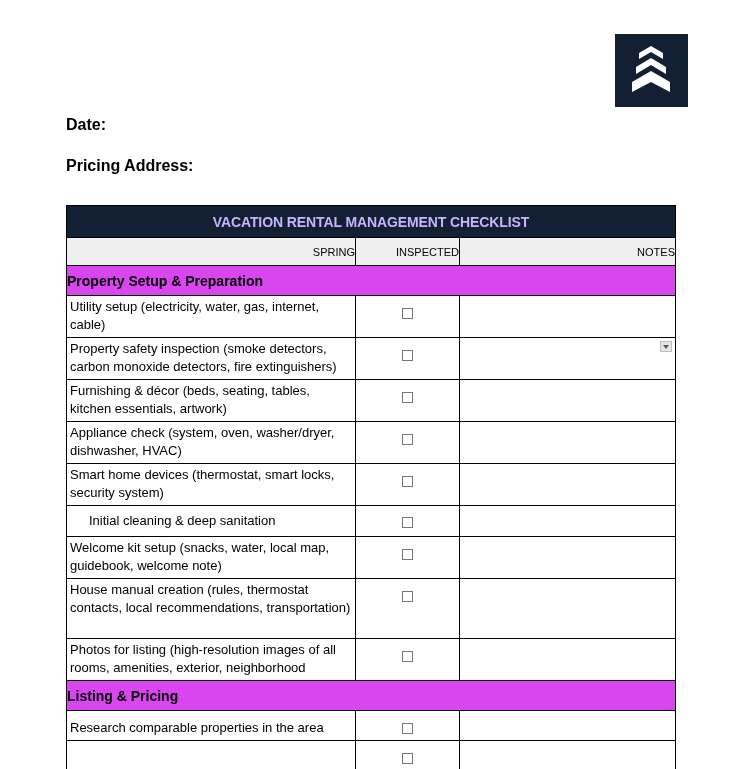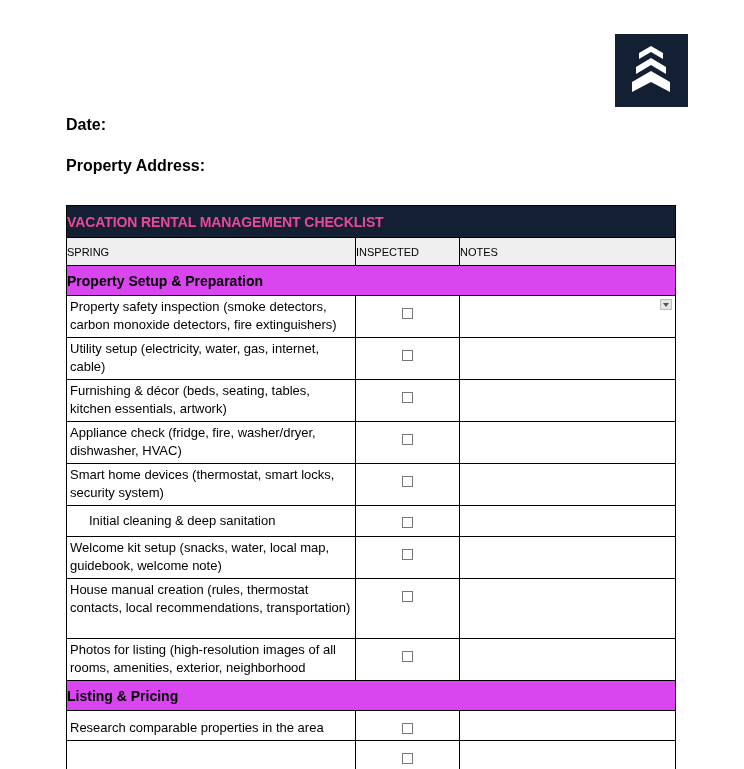--- a/index.html
+++ b/index.html
@@ -8,24 +8,24 @@
   .logo { position: absolute; left: 615px; top: 34px; width: 73px; height: 73px;
           background: #132033; }
   .logo svg { display: block; }
   .field-label { position: absolute; left: 66px; font-size: 16px; font-weight: bold; }
   #date-label { top: 116px; }
   #addr-label { top: 157px; }
 
   table.checklist { position: absolute; left: 66px; top: 205px; width: 609px;
                     border-collapse: collapse; table-layout: fixed; }
   table.checklist td, table.checklist th { border: 1px solid #000; padding: 0; }
-  .title-row th { background: #132033; color: #ec4899; font-size: 14px; font-weight: bold;
-                  height: 31px; text-align: left; letter-spacing: -0.1px; }
+  .title-row th { background: #132033; color: #c4b5fd; font-size: 14px; font-weight: bold;
+                  height: 31px; text-align: center; letter-spacing: -0.1px; }
   .head-row th { background: #efefef; font-weight: normal; font-size: 11px; height: 27px;
-                 text-align: left; }
+                 text-align: right; }
   .section-row td { background: #d946ef; font-size: 14px; font-weight: bold; height: 29px;
                     padding-left: 3px; padding-top: 3px; }
   .item-row td.task { font-size: 13px; line-height: 18px; padding: 2px 3px 3px 3px;
                       vertical-align: top; }
   .item-row td.task.single { vertical-align: middle; padding-left: 22px; }
   .item-row td.task.bottom { vertical-align: bottom; }
   .item-row td.inspected { text-align: center; vertical-align: top; padding-top: 9px; }
   .item-row td.notes { vertical-align: top; position: relative; }
   .cb { display: inline-block; width: 9px; height: 9px; border: 1px solid #777;
         background: #fff; }
@@ -40,21 +40,21 @@
 
 <div class="logo">
   <svg width="73" height="73" viewBox="0 0 73 73">
     <polygon points="24,19 36,12 48,19 48,25 36,18 24,25" fill="#ffffff"></polygon>
     <polygon points="21,33 36,24 51,33 51,40 36,31 21,40" fill="#ffffff"></polygon>
     <polygon points="17,48 36,37 55,48 55,58 36,48 17,58" fill="#ffffff"></polygon>
   </svg>
 </div>
 
 <div class="field-label" id="date-label">Date:</div>
-<div class="field-label" id="addr-label">Property Address:</div>
+<div class="field-label" id="addr-label">Pricing Address:</div>
 
 <table class="checklist">
   <colgroup>
     <col style="width:289px">
     <col style="width:104px">
     <col style="width:216px">
   </colgroup>
   <tbody>
       <tr class="title-row">
     <th colspan="3">VACATION RENTAL MANAGEMENT CHECKLIST</th>
@@ -63,38 +63,38 @@
     <th>SPRING</th>
     <th>INSPECTED</th>
     <th>NOTES</th>
   </tr>
 
   <tr class="section-row">
     <td colspan="3">Property Setup &amp; Preparation</td>
   </tr>
 
   <tr class="item-row" style="height:42px">
+    <td class="task">Utility setup (electricity, water, gas, internet, cable)</td>
+    <td class="inspected"><span class="cb"></span></td>
+    <td class="notes"></td>
+  </tr>
+  <tr class="item-row" style="height:42px">
     <td class="task">Property safety inspection (smoke detectors, carbon monoxide detectors, fire extinguishers)</td>
     <td class="inspected"><span class="cb"></span></td>
     <td class="notes">
           <span class="dropdown"></span>
         </td>
   </tr>
   <tr class="item-row" style="height:42px">
-    <td class="task">Utility setup (electricity, water, gas, internet, cable)</td>
-    <td class="inspected"><span class="cb"></span></td>
-    <td class="notes"></td>
-  </tr>
-  <tr class="item-row" style="height:42px">
     <td class="task">Furnishing &amp; décor (beds, seating, tables, kitchen essentials, artwork)</td>
     <td class="inspected"><span class="cb"></span></td>
     <td class="notes"></td>
   </tr>
   <tr class="item-row" style="height:42px">
-    <td class="task">Appliance check (fridge, fire, washer/dryer, dishwasher, HVAC)</td>
+    <td class="task">Appliance check (system, oven, washer/dryer, dishwasher, HVAC)</td>
     <td class="inspected"><span class="cb"></span></td>
     <td class="notes"></td>
   </tr>
   <tr class="item-row" style="height:42px">
     <td class="task">Smart home devices (thermostat, smart locks, security system)</td>
     <td class="inspected"><span class="cb"></span></td>
     <td class="notes"></td>
   </tr>
   <tr class="item-row" style="height:31px">
     <td class="task single">Initial cleaning &amp; deep sanitation</td>

